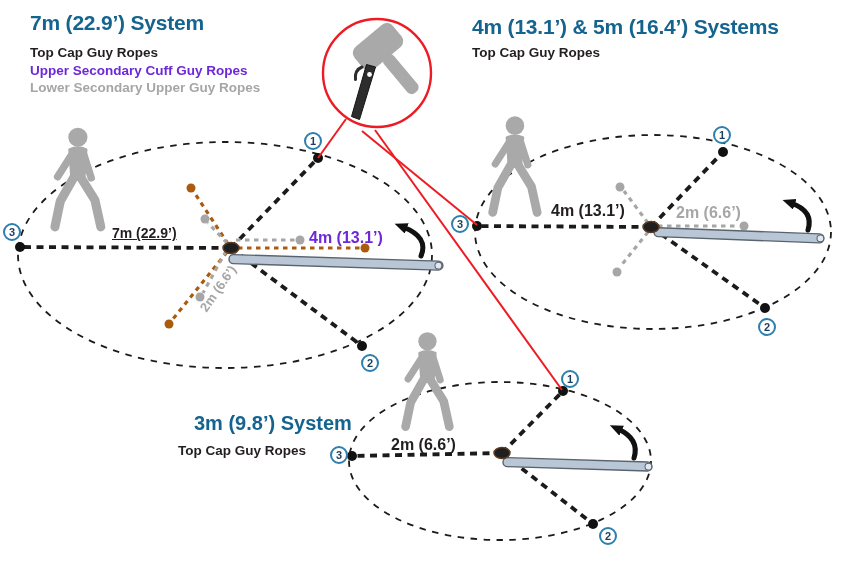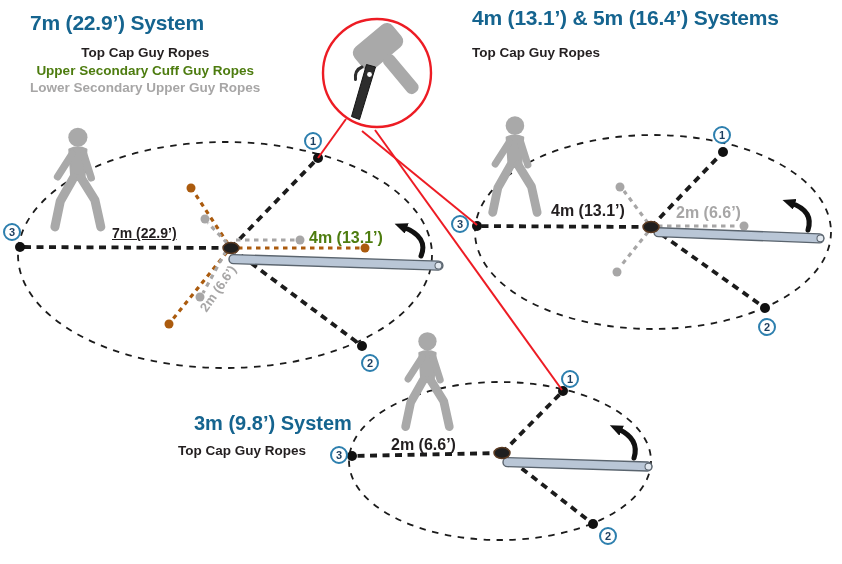--- a/index.html
+++ b/index.html
@@ -5,24 +5,24 @@
   html,body{margin:0;padding:0;background:#fff;}
   .stage{
     position:relative;width:842px;height:564px;background:#fff;overflow:hidden;
     font-family:"Liberation Sans","DejaVu Sans",sans-serif;
     padding-left:40px;
   }
   .stage svg.art{position:absolute;left:0;top:0;}
   .lbl{position:absolute;font-weight:bold;white-space:nowrap;}
   .title{font-size:21px;color:#15648f;letter-spacing:-0.2px;}
   .title-sm{font-size:20px;color:#15648f;}
-  .legend{position:absolute;text-align:center;}
+  .legend{position:absolute;}
   .legend div{font-size:13.5px;font-weight:bold;line-height:14px;margin-bottom:3.5px;white-space:nowrap;}
   .c-black{color:#231f20;}
-  .c-brown{color:#4d7c0f;}
+  .c-brown{color:#6d28d9;}
   .c-gray{color:#a7a6a6;}
   .rope-lbl{font-size:16px;}
   .rope-lbl.big{font-size:14px;}
   .rot-lbl{width:90px;text-align:center;transform:rotate(-55deg);font-size:13px;}
   .badge{
     position:absolute;width:18px;height:18px;box-sizing:border-box;
     border:2px solid #2d7fae;border-radius:50%;background:#fff;
     color:#1d3e5f;font-size:11px;font-weight:bold;line-height:14px;text-align:center;
   }
 </style>
@@ -165,21 +165,21 @@
     </g>
   </svg>
 
   <div class="lbl title" style="left:30px;top:11px;">7m (22.9’) System</div>
   <div class="legend" style="left:30px;top:46px;">
     <div class="c-black">Top Cap Guy Ropes</div>
     <div class="c-brown">Upper Secondary Cuff Guy Ropes</div>
     <div class="c-gray">Lower Secondary Upper Guy Ropes</div>
   </div>
 
-  <div class="lbl title" style="left:472px;top:6px;">4m (13.1’) &amp; 5m (16.4’) Systems</div>
+  <div class="lbl title" style="left:472px;top:15px;">4m (13.1’) &amp; 5m (16.4’) Systems</div>
   <div class="legend" style="left:472px;top:46px;">
     <div class="c-black">Top Cap Guy Ropes</div>
   </div>
 
   <div class="lbl title-sm" style="left:194px;top:412px;">3m (9.8’) System</div>
   <div class="legend" style="left:178px;top:444px;">
     <div class="c-black">Top Cap Guy Ropes</div>
   </div>
 
   <div class="lbl rope-lbl big c-black" style="left:112px;top:225px;text-decoration:underline;">7m (22.9’)</div>

